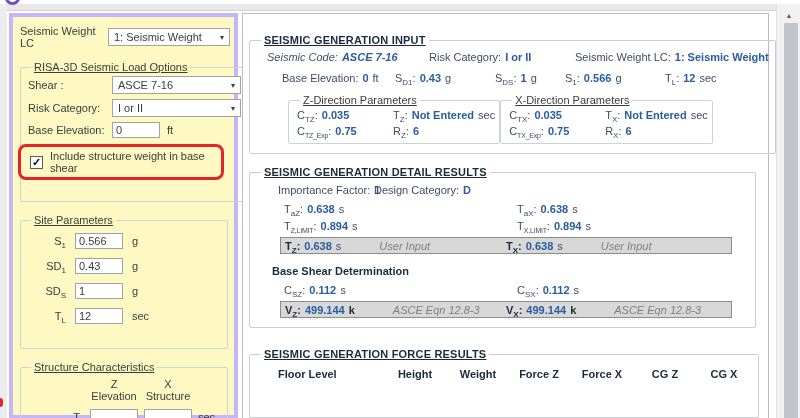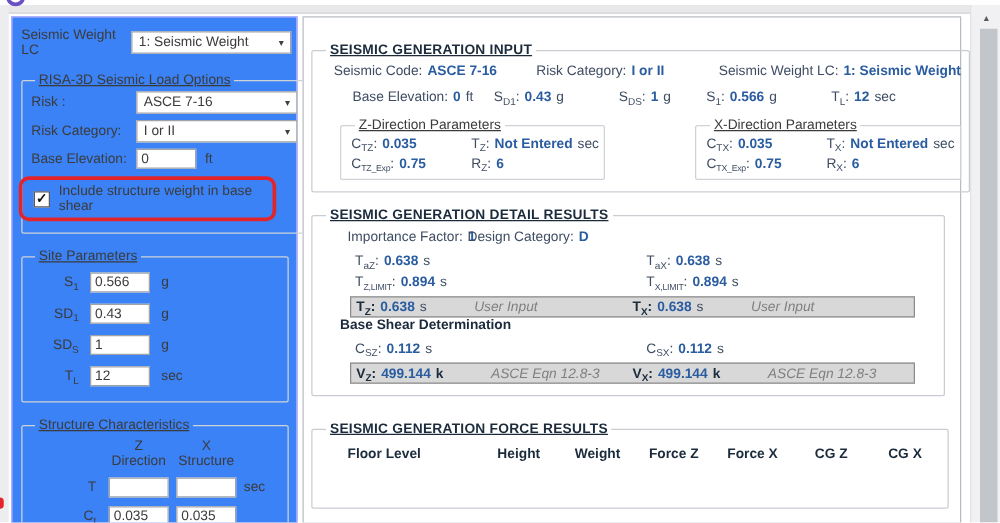--- a/index.html
+++ b/index.html
@@ -11,26 +11,26 @@
   .top-band { position:absolute; left:0; top:4px; width:800px; height:7px;
               background:#e8e8ea; border-bottom:1px solid #d4d4d6; }
   .left-strip { position:absolute; left:0; top:4px; width:7px; height:414px; background:#ededef; }
   .app-icon { position:absolute; left:5px; top:-9px; width:15px; height:14px;
               border:3px solid #6b50c5; border-radius:50%; background:#fff; z-index:5; }
   .edge-red-mark { position:absolute; left:0; top:398px; width:3px; height:9px;
                    background:#e3242b; border-radius:0 3px 3px 0; z-index:5; }
 
   
   .left-panel { position:absolute; left:9px; top:13px; width:229px; height:406px;
-                background:#3b82f6; border:1px solid #c4b5fd; padding:6px 4px 0 5px; }
+                background:#fef9c3; border:4px solid #c4b5fd; padding:6px 4px 0 5px; }
   .right-panel { position:absolute; left:242px; top:13px; width:527px; height:406px;
                  background:#fff; border:1px solid #b9bdc2; padding:20px 12px 0 6px; }
 
   fieldset { border:1px solid #cfd3d7; border-radius:2px; margin:12px 2px 9px 2px;
-             padding:3px 5px 9px 7px; }
+             padding:3px 5px 21px 7px; }
   legend { font-size:11px; color:#3b3b3b; padding:0 3px; margin-left:3px;text-decoration:underline; }
   fieldset.section { border:1px solid #c9cdd2; margin:0 0 12px 0; padding:2px 6px 9px 8px; }
   legend.section-title { font-weight:bold; color:#1b2b3c; letter-spacing:.2px; }
 
   .lbl { color:#3b3b3b; }
   .unit { color:#3b3b3b; }
   sub { font-size:8px; line-height:0; }
   sub.tiny { font-size:7px; letter-spacing:-.2px; }
 
   .combo { border:1px solid #9fa3a8; height:18px; background:#fff; display:flex;
@@ -64,26 +64,26 @@
   .sh { text-align:center; }
   .sg-lbl2 { text-align:right; padding-right:4px; }
 
   
   .pitem { display:flex; align-items:center; gap:4px; white-space:nowrap; }
   .plabel { color:#3f4d63; }
   .pval { color:#2a5ca0; font-weight:bold; }
   .punit { color:#3f4d63; }
 
   .in-row1 { display:flex; margin:3px 0 9px 9px; }
-  .in-row1 .c1 { width:162px; } .in-row1 .c2 { width:146px; }
+  .in-row1 .c1 { width:162px;font-style:italic; } .in-row1 .c2 { width:146px; }
   .in-row2 { display:flex; margin-left:24px; }
   .in-row2 .c1 { width:113px; } .in-row2 .c2 { width:100px; }
   .in-row2 .c3 { width:70px; }  .in-row2 .c4 { width:100px; }
 
-  .dir-boxes { display:flex; margin:10px 0 0 14px;justify-content:space-between; }
+  .dir-boxes { display:flex; margin:10px 0 0 30px; }
   .dir-box { border:1px solid #cfd3d7; border-radius:2px; width:178px; padding:2px 4px 6px 8px; margin:0; }
   .dir-grid { display:grid; grid-template-columns:96px 1fr; row-gap:4px; margin-top:1px; }
 
   .imp-row { display:flex; margin:4px 0 7px 20px;align-items:flex-end; }
   .imp-row .c1 { width:96px; }
   .subhead { font-weight:bold; color:#1b2b3c; margin:9px 0 7px 14px; }
   .two-col { display:grid; grid-template-columns:233px 1fr; margin:0 0 5px 26px; }
   .dircol { color:#4a5568; margin:0 0 7px 26px; }
 
   .gray-row { display:grid; grid-template-columns:1fr 1fr; margin:3px 0 0 22px; width:452px;
@@ -119,21 +119,21 @@
     <span class="lbl">Seismic Weight LC</span>
     <div class="combo">
       <span>1: Seismic Weight</span>
       <span class="caret">▾</span>
     </div>
   </div>
 
   <fieldset>
     <legend>RISA-3D Seismic Load Options</legend>
     <div class="opt-grid">
-      <span class="lbl">Risk :</span>
+      <span class="lbl">Shear :</span>
       <div class="combo w128">
         <span>ASCE 7-16</span>
         <span class="caret">▾</span>
       </div>
 
       <span class="lbl">Risk Category:</span>
       <div class="combo w128">
         <span>I or II</span>
         <span class="caret">▾</span>
       </div>
@@ -171,21 +171,21 @@
       <span class="sg-lbl"><span>T</span><sub>L</sub></span>
       <input class="textbox" value="12" style="">
       <span class="unit">sec</span>
     </div>
   </fieldset>
 
   <fieldset>
     <legend>Structure Characteristics</legend>
     <div class="struct-grid">
       <span></span>
-      <span class="sh">Z Direction</span>
+      <span class="sh">Z Elevation</span>
       <span class="sh">X Structure</span>
       <span></span>
 
       <span class="sg-lbl2"><span>T</span><sub></sub><span></span></span>
       <input class="textbox" value="" style="">
       <input class="textbox" value="" style="">
       <span class="unit">sec</span>
 
       <span class="sg-lbl2"><span>C</span><sub>t</sub><span></span></span>
       <input class="textbox" value="0.035" style="">
@@ -351,21 +351,21 @@
         <span class="g-note">User Input</span>
       </div>
       <div class="g-half">
         <span class="g-lbl"><span>T</span><sub>X</sub><span>:</span></span>
         <span class="pval">0.638</span>
         <span class="punit">s</span>
         <span class="g-note">User Input</span>
       </div>
     </div>
 
-    <div class="subhead" style="margin-top:0">Base Shear Determination</div>
+    <div class="subhead" style="margin-top:11px">Base Shear Determination</div>
 
     <div class="two-col">
       <span class="pitem">
           <span class="plabel"><span>C</span><sub>SZ</sub><span>:</span></span>
         <span class="pval">0.112</span>
           <span class="punit">s</span>
         </span>
       <span class="pitem">
           <span class="plabel"><span>C</span><sub>SX</sub><span>:</span></span>
         <span class="pval">0.112</span>

